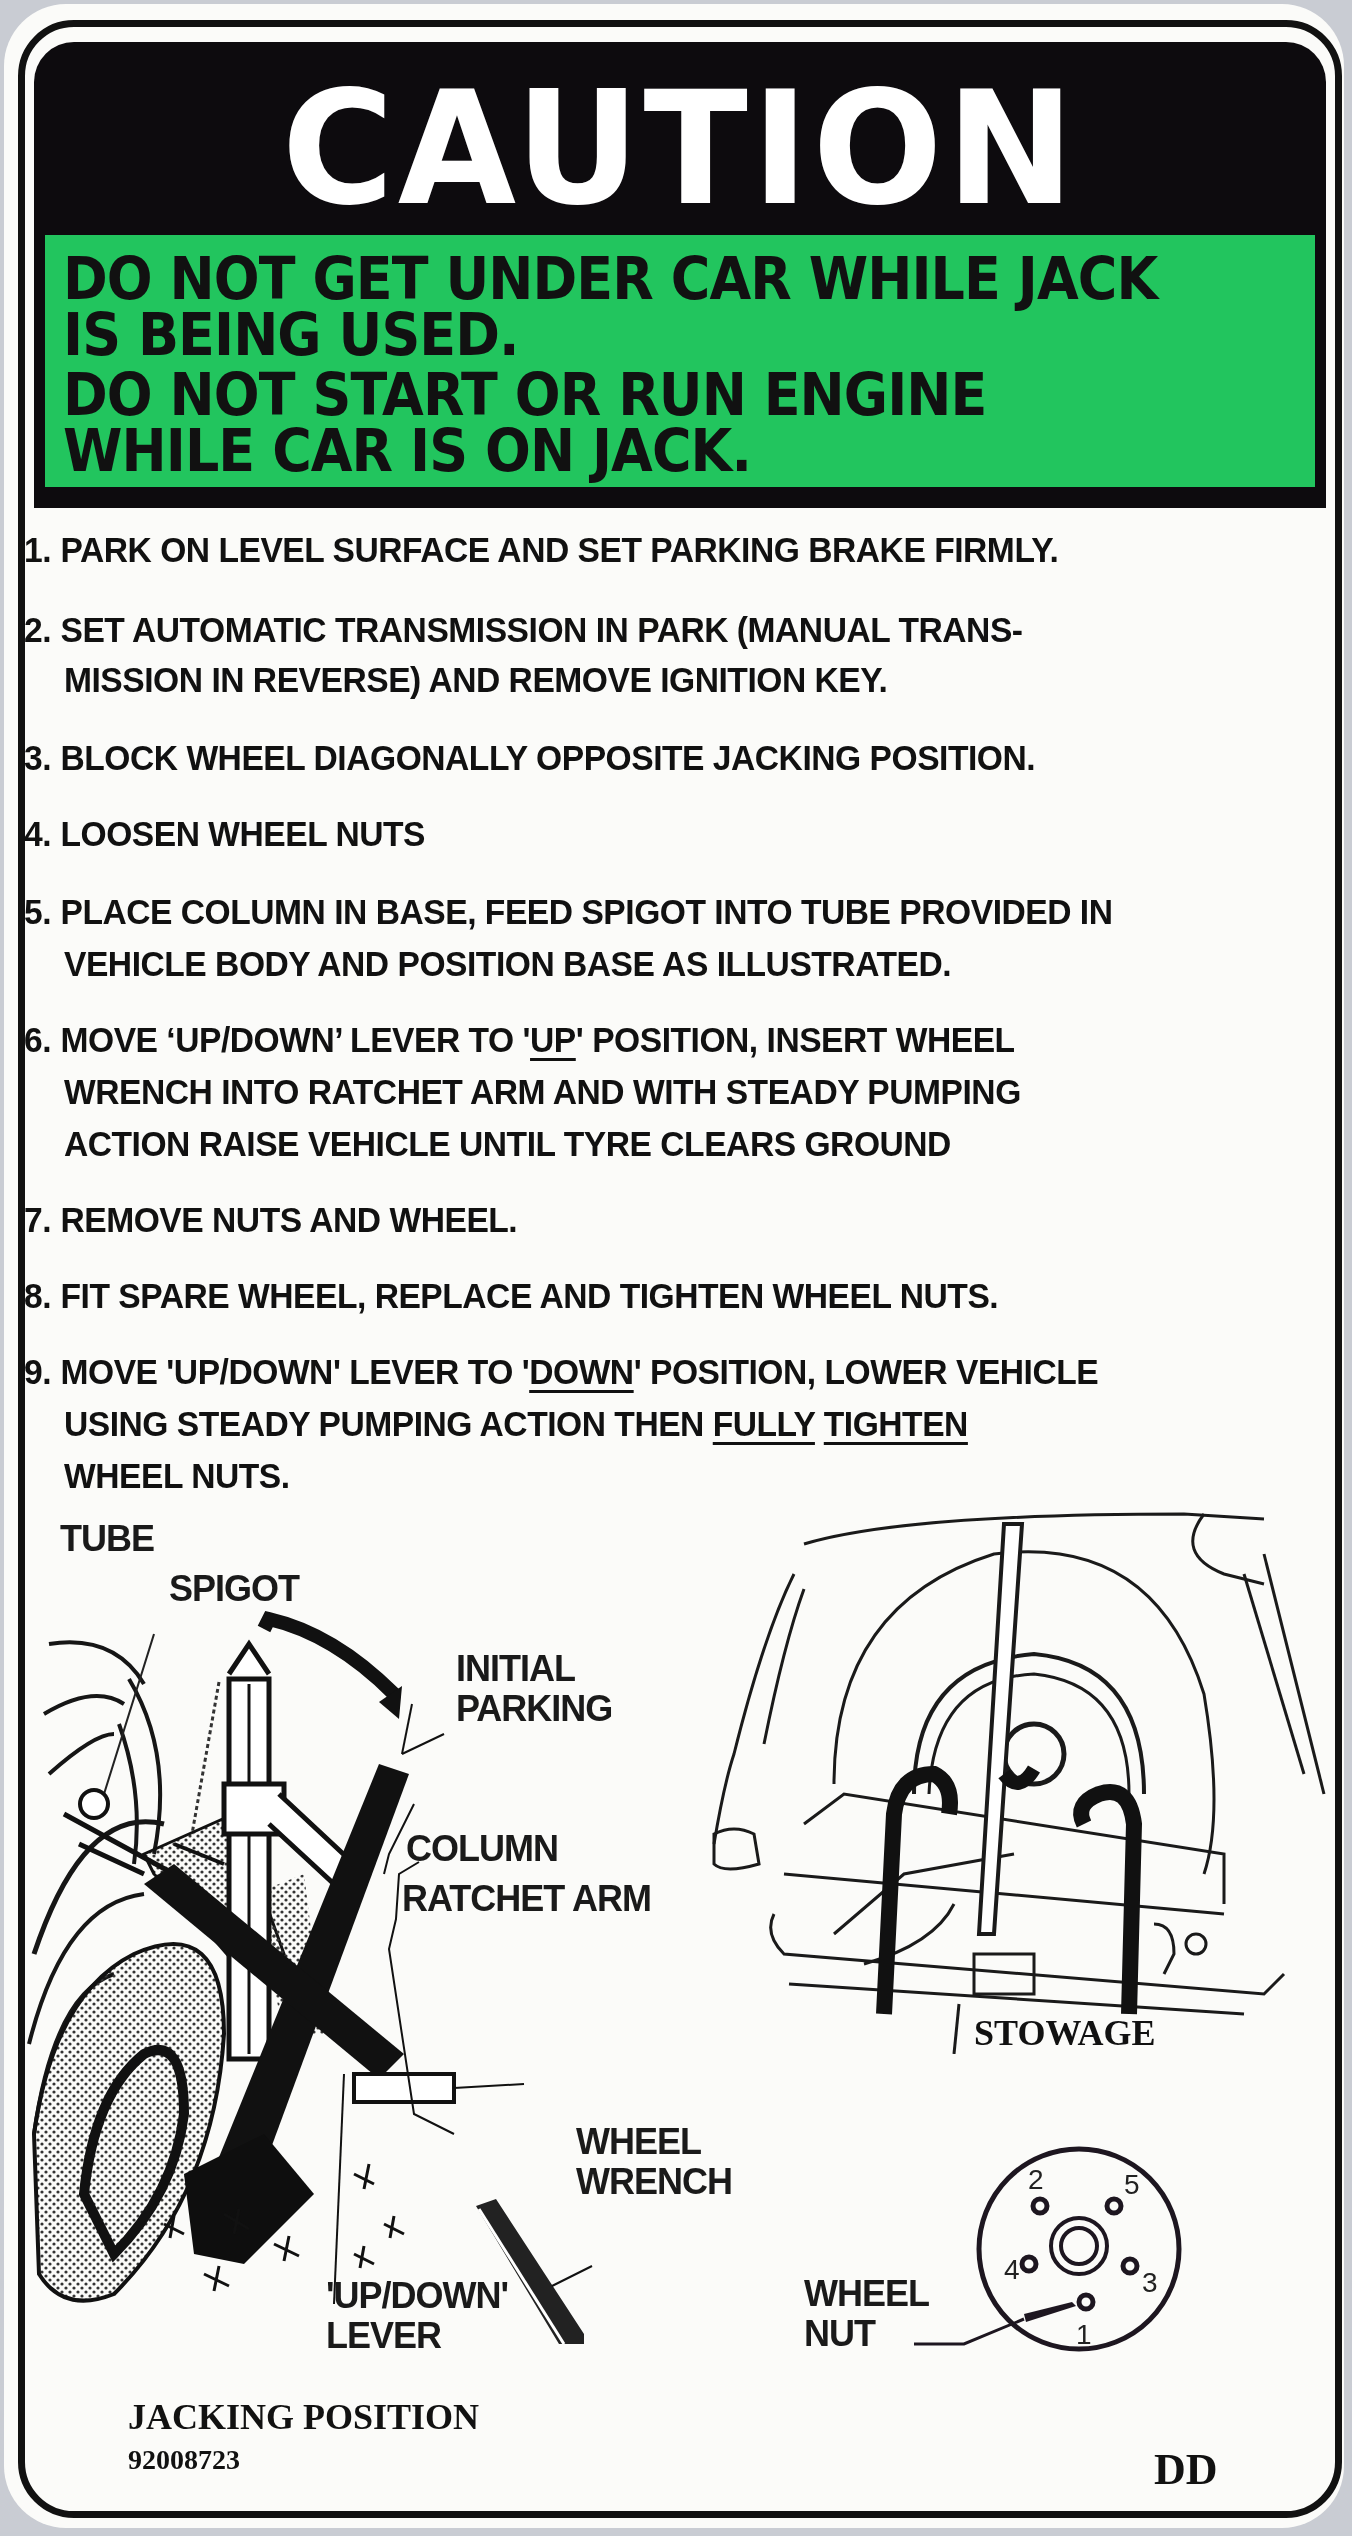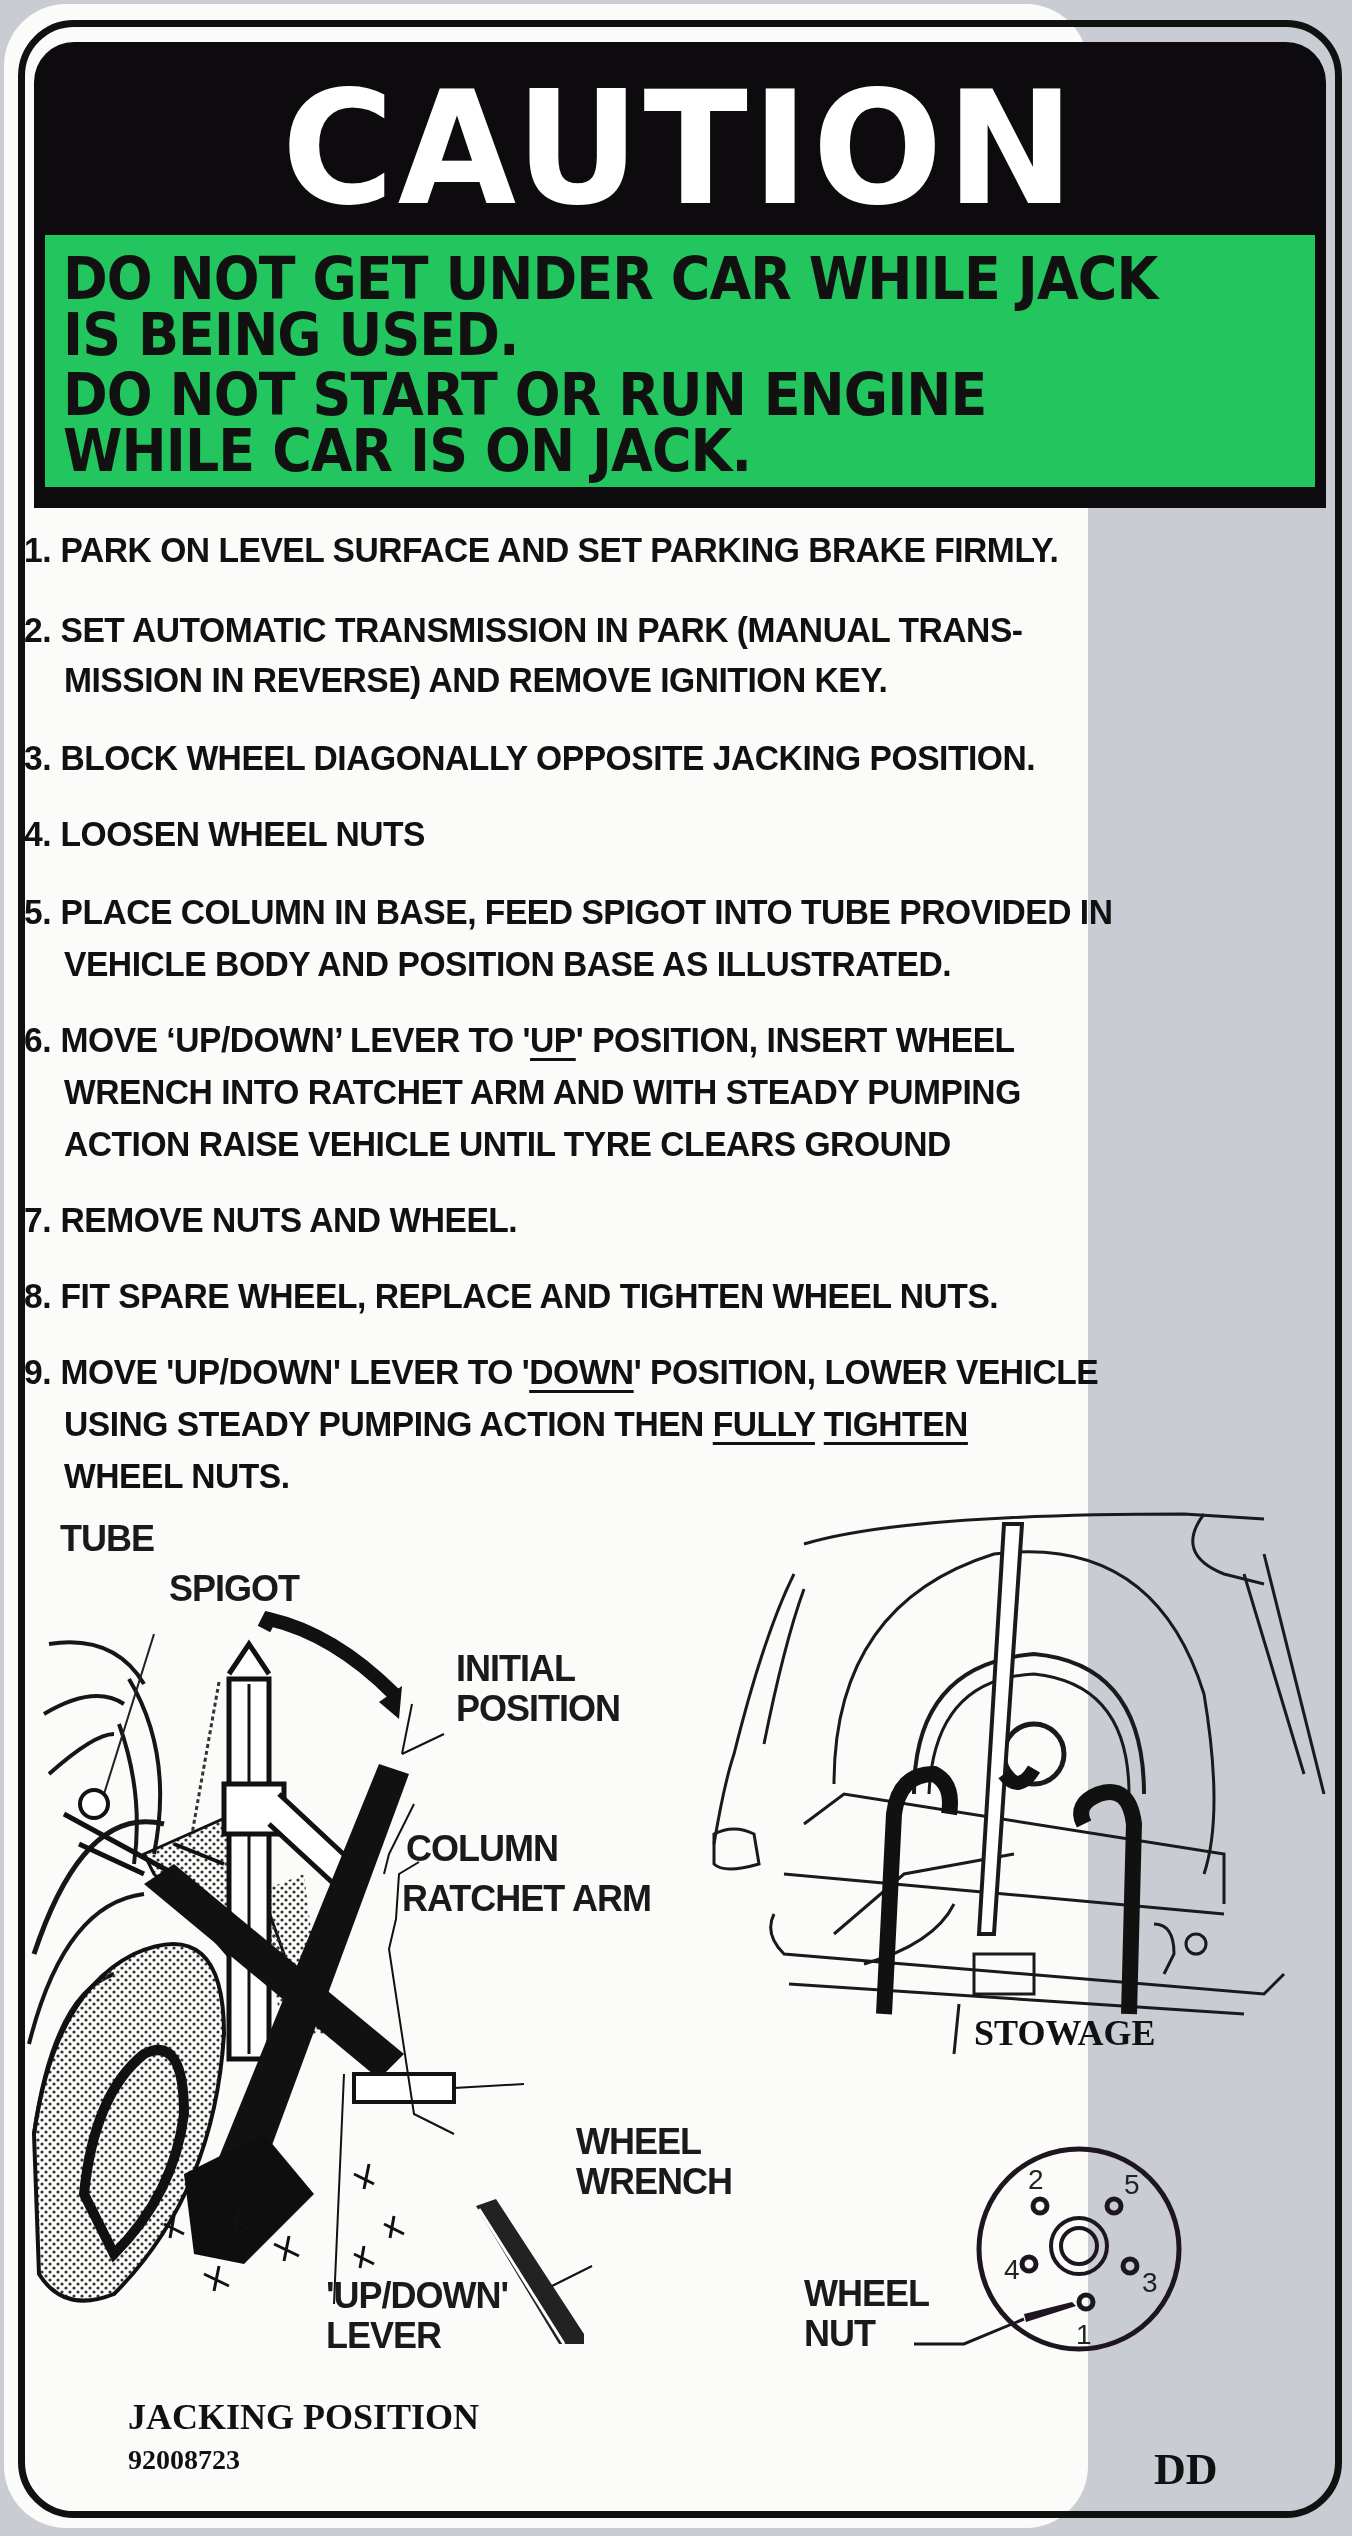--- a/index.html
+++ b/index.html
@@ -1,18 +1,18 @@
 <!DOCTYPE html>
 <html><head>
 <meta charset="utf-8">
 <style>
   html, body { margin:0; padding:0; background:#c9ccd3; }
   body { width:1352px; height:2536px; position:relative; overflow:hidden; font-family:"Liberation Sans", sans-serif; color:#111; }
   .label {
-    position:absolute; left:4px; top:4px; width:1084px; height:2524px;
+    position:absolute; left:4px; top:4px; width:1340px; height:2524px;
     background:#fbfbf9; border-radius:62px;
   }
   .border {
     position:absolute; left:14px; top:16px; width:1310px; height:2484px;
     border:7px solid #111; border-radius:56px; box-sizing:content-box;
   }
   .header {
     position:absolute; left:30px; top:38px; width:1292px; height:466px;
     background:#0d0b0e; border-radius:40px 40px 0 0;
   }
@@ -155,21 +155,21 @@
 
     <path d="M452 632 L472 625 L560 760 L560 790 L535 790 L535 770 Z" fill="#222"></path>
     <path d="M455 635 L540 770" stroke="#fff" stroke-width="3"></path>
     <line x1="528" y1="712" x2="568" y2="692" stroke="#111" stroke-width="2"></line>
   </svg>
 
   <div class="callout" style="left:56px;top:1515px">TUBE</div>
   <div class="callout" style="left:165px;top:1565px">SPIGOT</div>
   <div class="callout" style="left:452px;top:1645px">
       <div>INITIAL</div>
-      <div>POSITION</div>
+      <div>PARKING</div>
     </div>
   <div class="callout" style="left:402px;top:1825px">COLUMN</div>
   <div class="callout" style="left:398px;top:1875px">RATCHET ARM</div>
   <div class="callout" style="left:572px;top:2118px">
       <div>WHEEL</div>
       <div>WRENCH</div>
     </div>
   <div class="callout" style="left:322px;top:2272px">
       <div>'UP/DOWN'</div>
       <div>LEVER</div>

